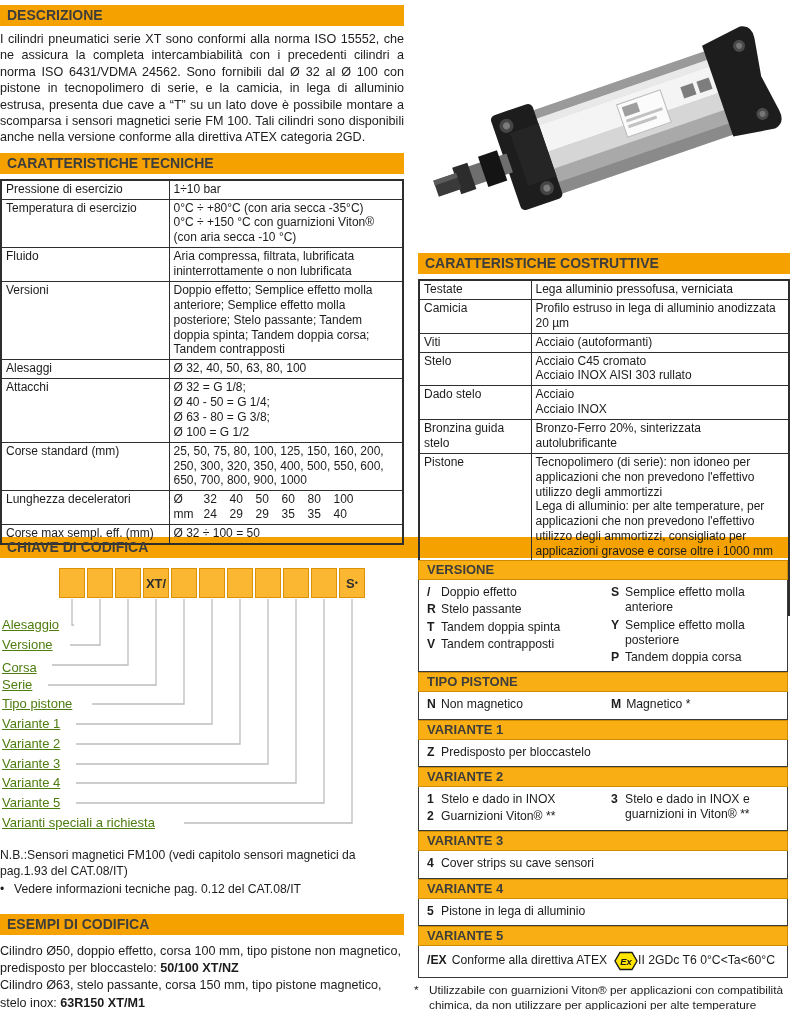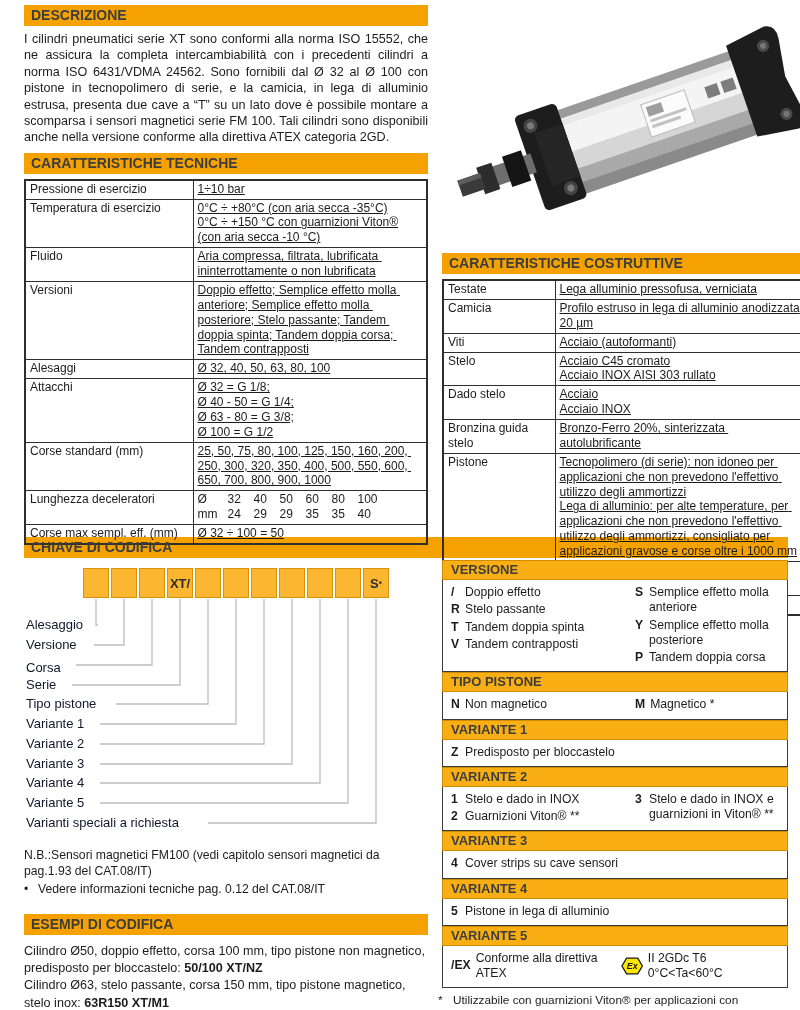--- a/index.html
+++ b/index.html
@@ -4,21 +4,21 @@
 <style>
   * { box-sizing: border-box; margin: 0; padding: 0; }
   html, body { width: 800px; background: #fff; }
   body {
     font-family: "Liberation Sans", sans-serif;
     color: #1c1c1c;
     width: 800px; height: 1010px;
     position: relative;
     overflow: hidden;
   }
-  .page { width: 796px; height: 1010px; padding: 5px 8px 6px 24px; }
+  .page { width: 796px; height: 1010px; padding: 5px 8px 6px 0; }
 
   .sec-header {
     background: #F5A200;
     color: #3d3d3c;
     font-weight: bold;
     font-size: 14px;
     padding: 2px 7px 3px 7px;
     line-height: 1.15;
   }
   .mini-header {
@@ -43,21 +43,21 @@
   }
 
   table.spec { border-collapse: collapse; width: 100%; margin-top: 5px; border: 2px solid #2e2e2e; }
   table.spec td {
     border: 1.5px solid #2e2e2e;
     font-size: 12px;
     line-height: 1.24;
     padding: 1px 4px 2px 4px;
     vertical-align: top;
   }
-  table.spec td.val { white-space: pre-wrap; text-decoration: underline; }
+  table.spec td.val { white-space: pre-wrap; }
   .tech td.lab { width: 168px; }
   .cost td.lab { width: 112px; }
 
   .decel-line { display: flex; }
   .decel-line .dh { width: 30px; flex: none; }
   .decel-line .dc { width: 26px; flex: none; }
 
   .photo-wrap { height: 252px; display: flex; align-items: center; justify-content: center; }
 
   
@@ -72,21 +72,21 @@
   .code-diagram svg.lines { position: absolute; left: 0; top: 0; }
   .cbox {
     position: absolute; top: 0;
     width: 26px; height: 30px;
     background: #FBB732;
     border: 1px solid #DD9206;
     display: flex; align-items: center; justify-content: center;
     font-weight: bold; font-size: 13px; color: #2e2e2e;
   }
   .cbox sup { font-size: 9px; line-height: 0; }
-  .clabel { position: absolute; left: 2px; font-size: 13px; color: #0f172a; white-space: nowrap; }
+  .clabel { position: absolute; left: 2px; font-size: 13px; color: #4d7c0f; white-space: nowrap; text-decoration: underline; }
 
   .notes { font-size: 12.2px; line-height: 1.3; margin-top: 2px; }
   .note-bullet { display: flex; margin-top: 2px; }
   .note-bullet .mk { width: 14px; flex: none; }
 
   .esempi-block { margin-top: auto; }
   .esempi-text { font-size: 12.6px; line-height: 1.38; margin-top: 8px; }
 
   
   .opt-body {
@@ -96,21 +96,21 @@
     padding: 3px 8px 4px 8px;
     font-size: 12.2px;
     line-height: 1.25;
   }
   .opt-grid { display: grid; grid-template-columns: 178px 1fr; column-gap: 6px; }
   .opt { display: flex; margin: 2px 0; }
   .opt b { flex: none; margin-right: 5px; min-width: 9px; }
   .v5-row { display: flex; align-items: center; margin: 2px 0; }
   .v5-row b { margin-right: 5px; }
   .v5-atex { display: flex; align-items: center; margin-left: auto; margin-right: 4px; }
-  .v5-atex .atex-txt { margin-left: 5px; }
+  .v5-atex .atex-txt { }
 
   .fnotes { font-size: 11.8px; line-height: 1.25; margin-top: 5px; }
   .fnote { display: flex; }
   .fnote .mk { width: 15px; flex: none; margin-left: -4px; }
 </style>
 </head>
 <body>
 
 <div class="page">
 

